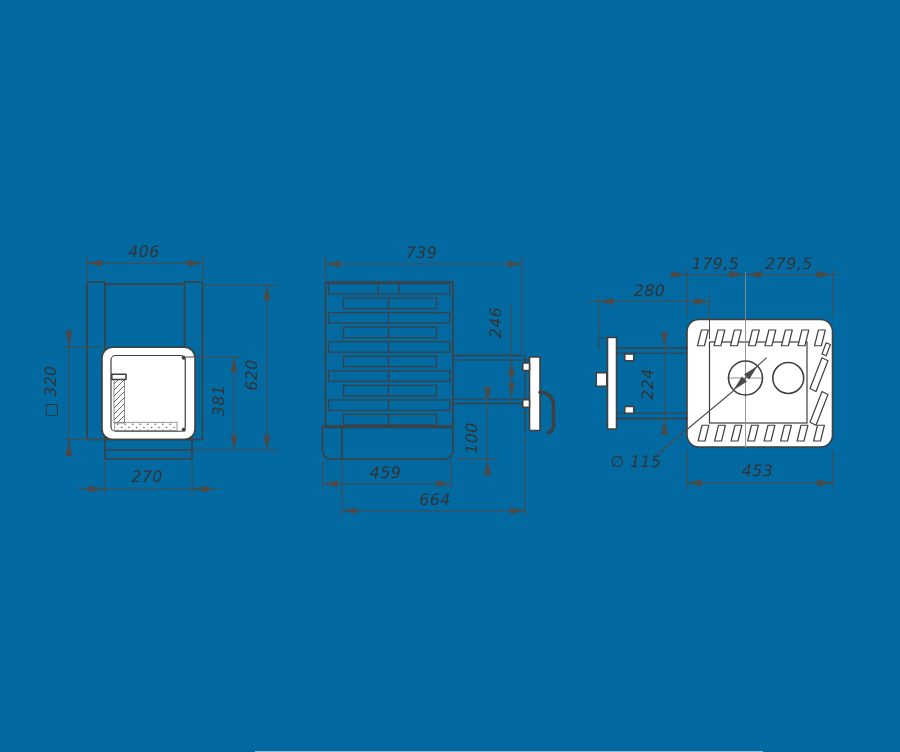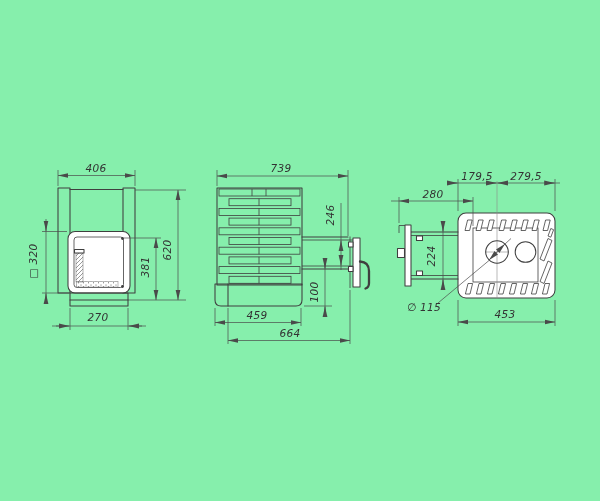--- a/index.html
+++ b/index.html
@@ -1,16 +1,16 @@
 <!DOCTYPE html>
 <html><head>
 <meta charset="utf-8">
 <style>
   html,body{margin:0;padding:0;background:#fff;}
-  .stage{position:relative;width:600px;height:501px;background:#86efac;overflow:hidden;
+  .stage{position:relative;width:600px;height:501px;background:#0369a1;overflow:hidden;
          font-family:"DejaVu Sans",sans-serif;}
   svg{display:block;}
   .g  {stroke:#3f3f3f;stroke-width:1.05;fill:none;stroke-linejoin:round;stroke-linecap:round;}
   .gw {stroke:#3f3f3f;stroke-width:1.05;fill:#fff;stroke-linejoin:round;}
   .gt {stroke:#3f3f3f;stroke-width:0.8;fill:none;}
   .d  {stroke:#4a4a4a;stroke-width:0.7;fill:none;}
   .cl {stroke:#8a8a8a;stroke-width:0.6;fill:none;}
   .hv {stroke:#3f3f3f;stroke-width:2.3;fill:none;stroke-linecap:round;}
   .t  {font-style:italic;font-size:10.5px;fill:#333;text-anchor:middle;letter-spacing:.3px;}
 </style>

